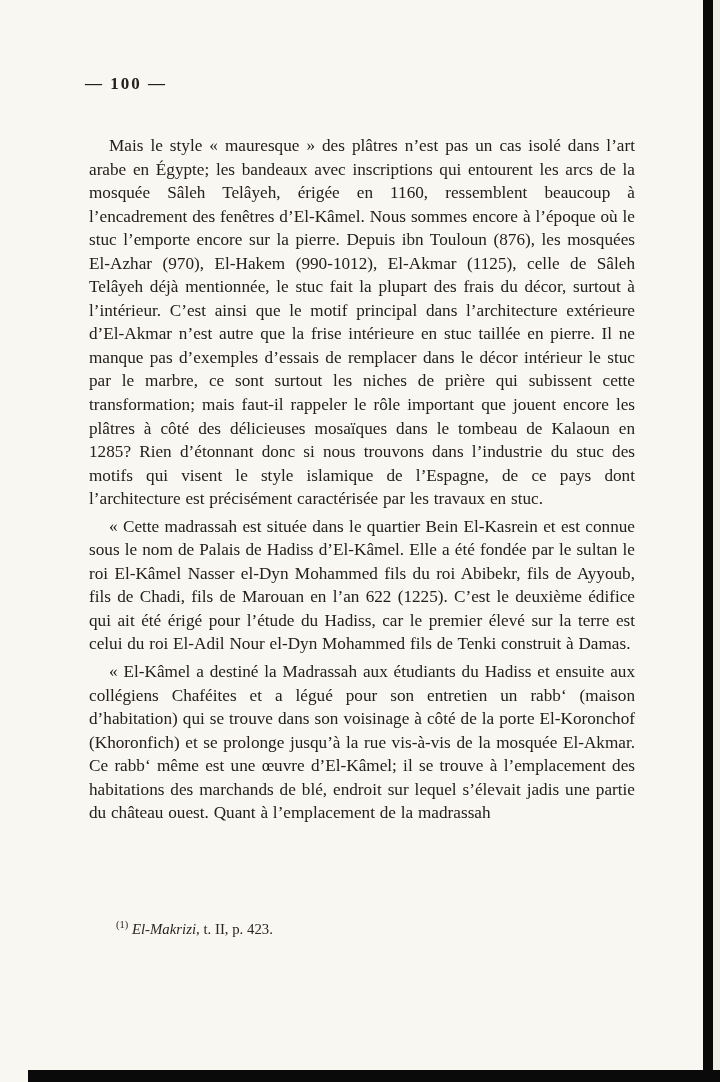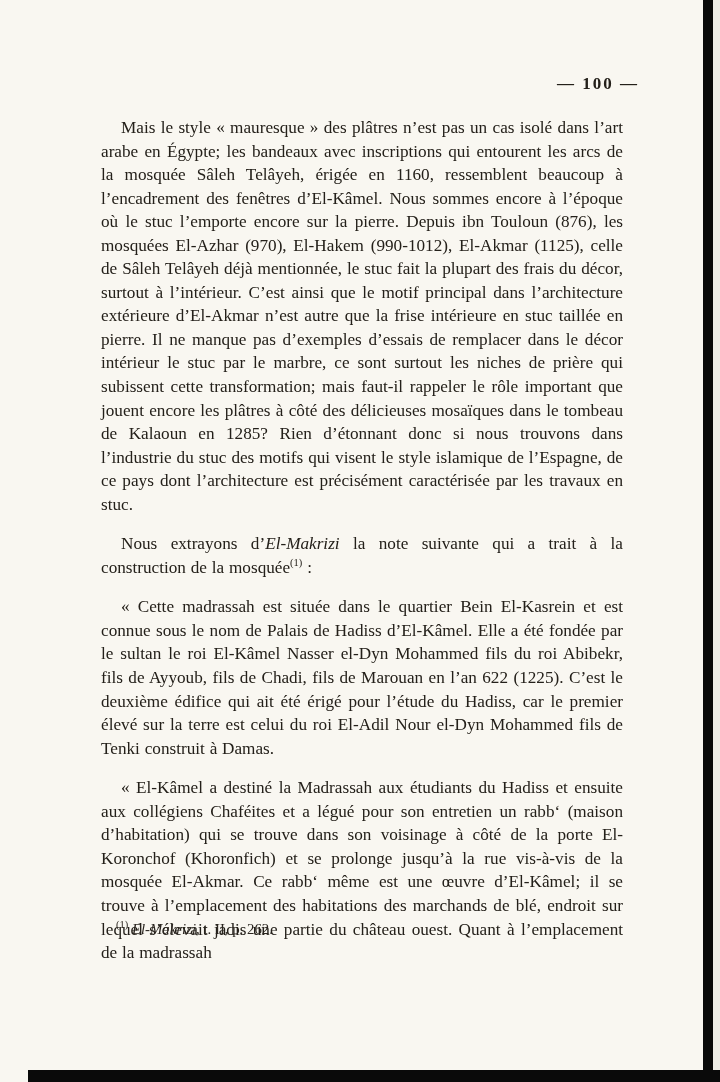--- a/index.html
+++ b/index.html
@@ -16,28 +16,28 @@
     color: #24201a;
     font-family: "Liberation Serif", "DejaVu Serif", serif;
   }
   .text-block {
     position: absolute;
     left: 85px;
     top: 74px;
     width: 554px;
   }
   .page-number {
-    text-align: right;
+    text-align: left;
     font-size: 17px;
     font-weight: bold;
     letter-spacing: 2px;
-    margin-bottom: 22px;
+    margin-bottom: 40px;
   }
   p.para {
-    margin: 16px;
+    margin: 4px;
     font-size: 17.2px;
     line-height: 23.55px;
     text-align: justify;
     text-indent: 20px;
     word-spacing: 0.5px;
   }
   p.para.gap-large { margin-top: 14px; }
   p.para.gap-small { margin-top: 2px; font-family: Liberation Serif, serif; }
   i { font-style: italic; }
   sup {
@@ -79,25 +79,24 @@
 </style>
 </head>
 <body>
 
 <div class="text-block">
 
   <div class="page-number">— 100 —</div>
 
   <p class="para">Mais le style « mauresque » des plâtres n’est pas un cas isolé dans l’art arabe en Égypte; les bandeaux avec inscriptions qui entourent les arcs de la mosquée Sâleh Telâyeh, érigée en 1160, ressemblent beaucoup à l’encadrement des fenêtres d’El-Kâmel. Nous sommes encore à l’époque où le stuc l’emporte encore sur la pierre. Depuis ibn Touloun (876), les mosquées El-Azhar (970), El-Hakem (990-1012), El-Akmar (1125), celle de Sâleh Telâyeh déjà mentionnée, le stuc fait la plupart des frais du décor, surtout à l’intérieur. C’est ainsi que le motif principal dans l’architecture extérieure d’El-Akmar n’est autre que la frise intérieure en stuc taillée en pierre. Il ne manque pas d’exemples d’essais de remplacer dans le décor intérieur le stuc par le marbre, ce sont surtout les niches de prière qui subissent cette transformation; mais faut-il rappeler le rôle important que jouent encore les plâtres à côté des délicieuses mosaïques dans le tombeau de Kalaoun en 1285? Rien d’étonnant donc si nous trouvons dans l’industrie du stuc des motifs qui visent le style islamique de l’Espagne, de ce pays dont l’architecture est précisément caractérisée par les travaux en stuc.</p>
 
-  <p class="para gap-large"><span>Nous extrayons d’</span><i>El-Makrizi</i><span> la note suivante qui a trait à la construction de la mosquée</span><sup>(1)</sup><span> :</span></p>
 
   <p class="para gap-small">« Cette madrassah est située dans le quartier Bein El-Kasrein et est connue sous le nom de Palais de Hadiss d’El-Kâmel. Elle a été fondée par le sultan le roi El-Kâmel Nasser el-Dyn Mohammed fils du roi Abibekr, fils de Ayyoub, fils de Chadi, fils de Marouan en l’an 622 (1225). C’est le deuxième édifice qui ait été érigé pour l’étude du Hadiss, car le premier élevé sur la terre est celui du roi El-Adil Nour el-Dyn Mohammed fils de Tenki construit à Damas.</p>
 
   <p class="para gap-small">« El-Kâmel a destiné la Madrassah aux étudiants du Hadiss et ensuite aux collégiens Chaféites et a légué pour son entretien un rabb‘ (maison d’habitation) qui se trouve dans son voisinage à côté de la porte El-Koronchof (Khoronfich) et se prolonge jusqu’à la rue vis-à-vis de la mosquée El-Akmar. Ce rabb‘ même est une œuvre d’El-Kâmel; il se trouve à l’emplacement des habitations des marchands de blé, endroit sur lequel s’élevait jadis une partie du château ouest. Quant à l’emplacement de la madrassah</p>
 
 </div>
 
-<div class="footnote"><sup>(1)</sup><i> El-Makrizi</i><span>, t. II, p. 262.</span></div>
+<div class="footnote"><sup>(1)</sup><i> El-Makrizi</i><span>, t. II, p. 423.</span></div>
 
 <div class="scan-edge-right-outer"></div>
 <div class="scan-edge-right"></div>
 <div class="scan-edge-bottom"></div>
 
 </body></html>

